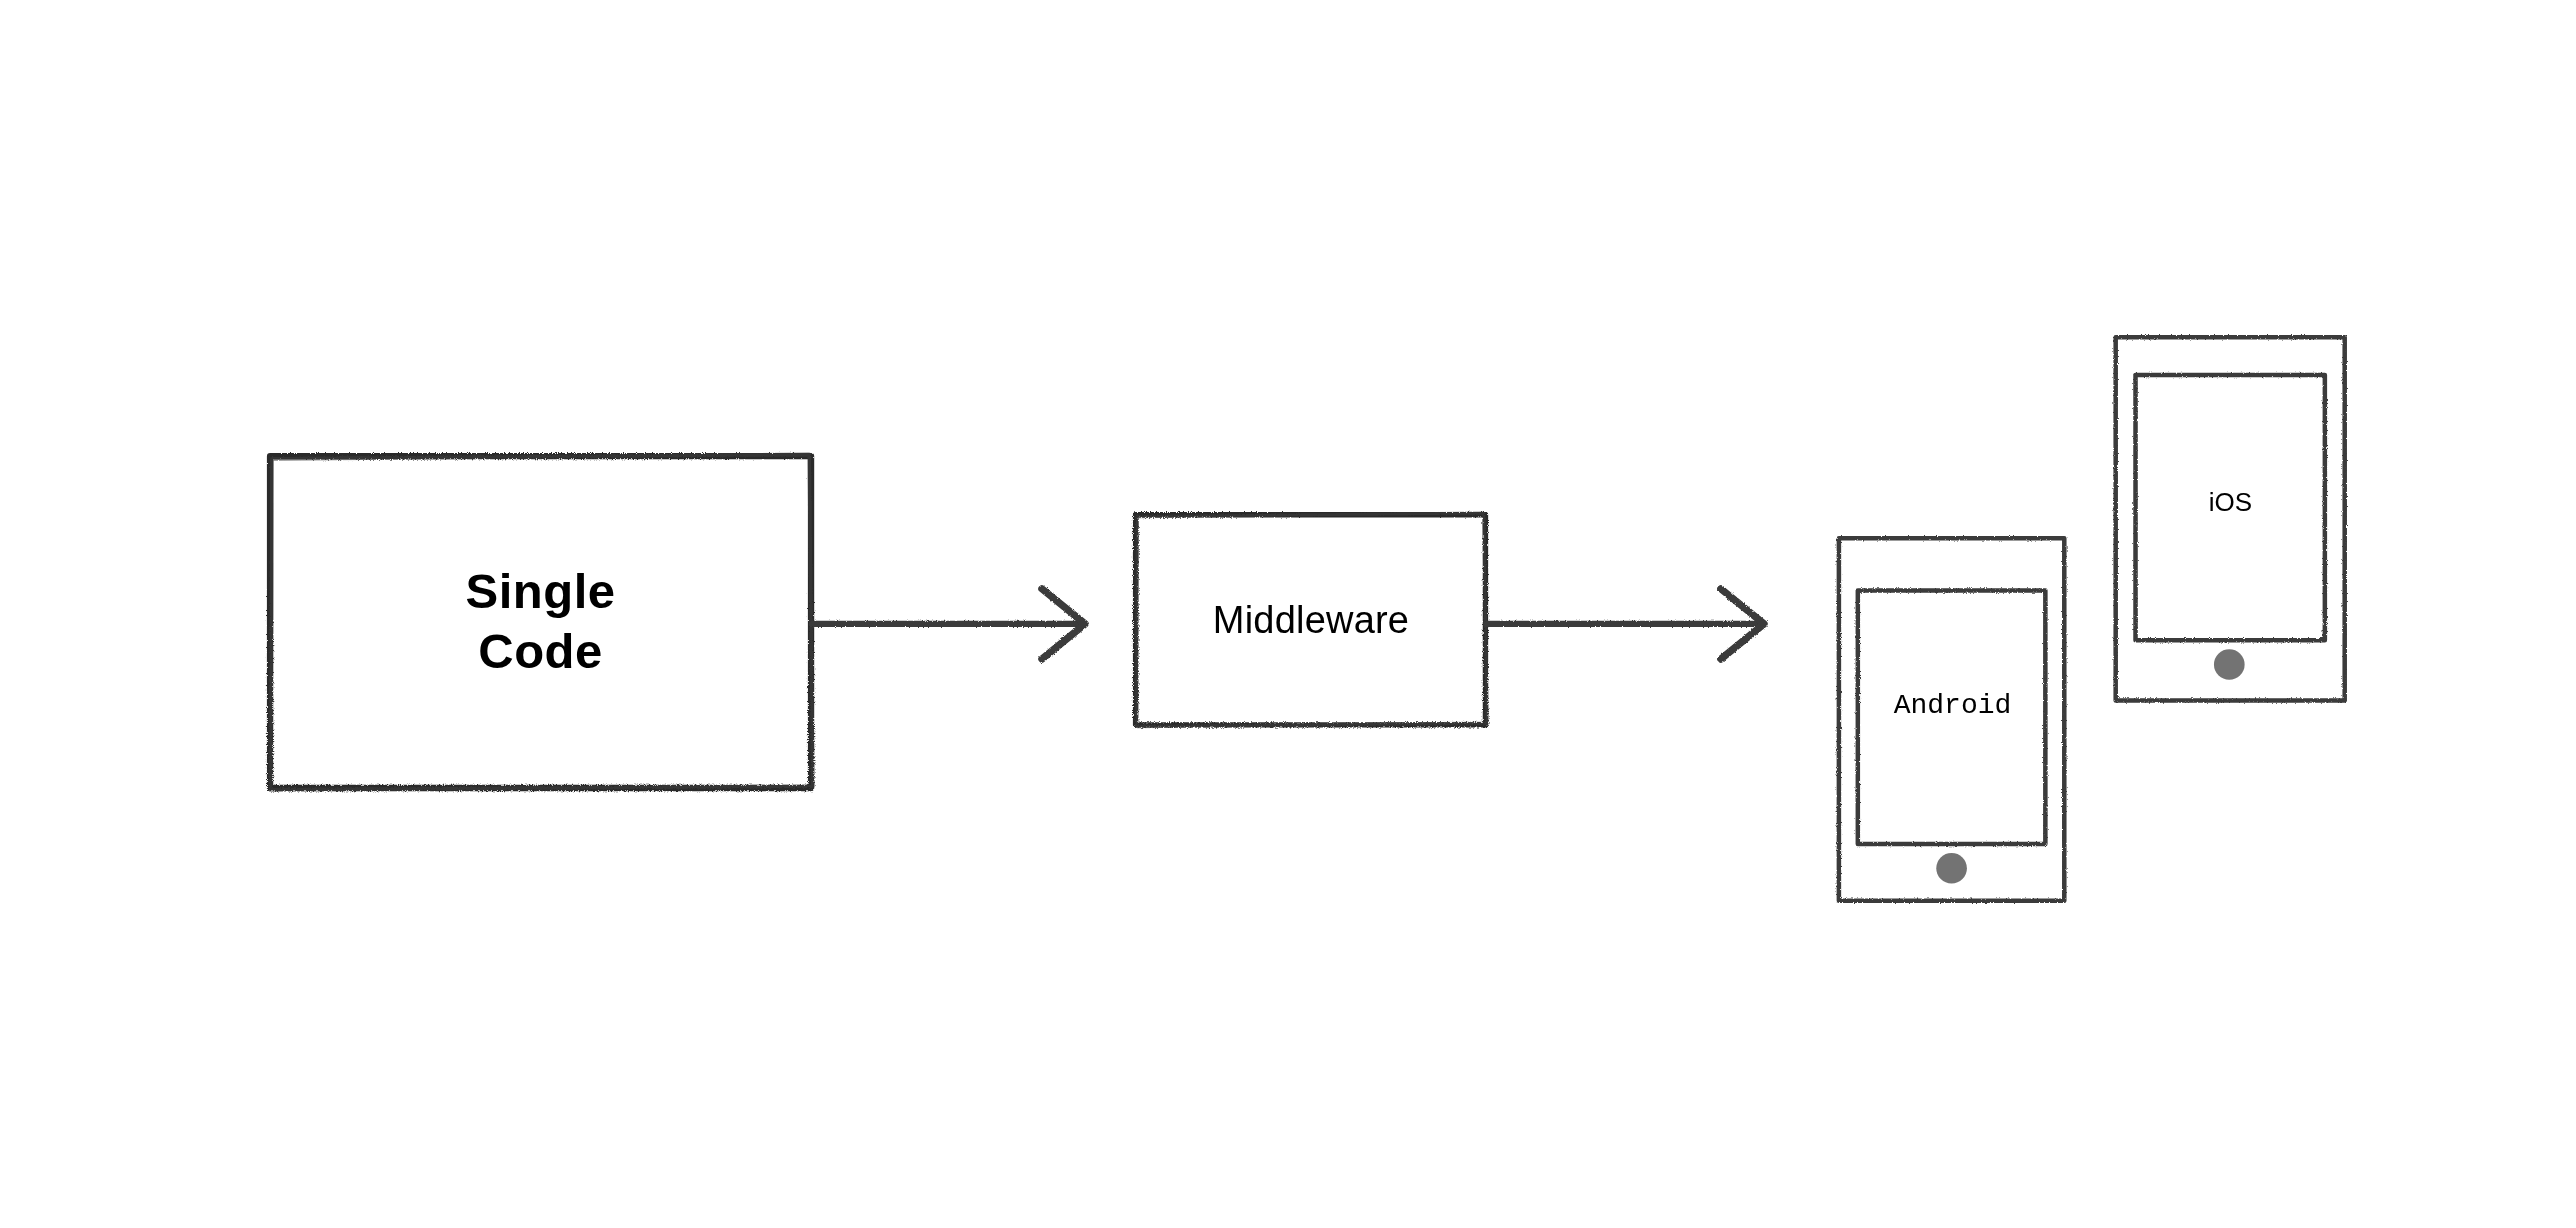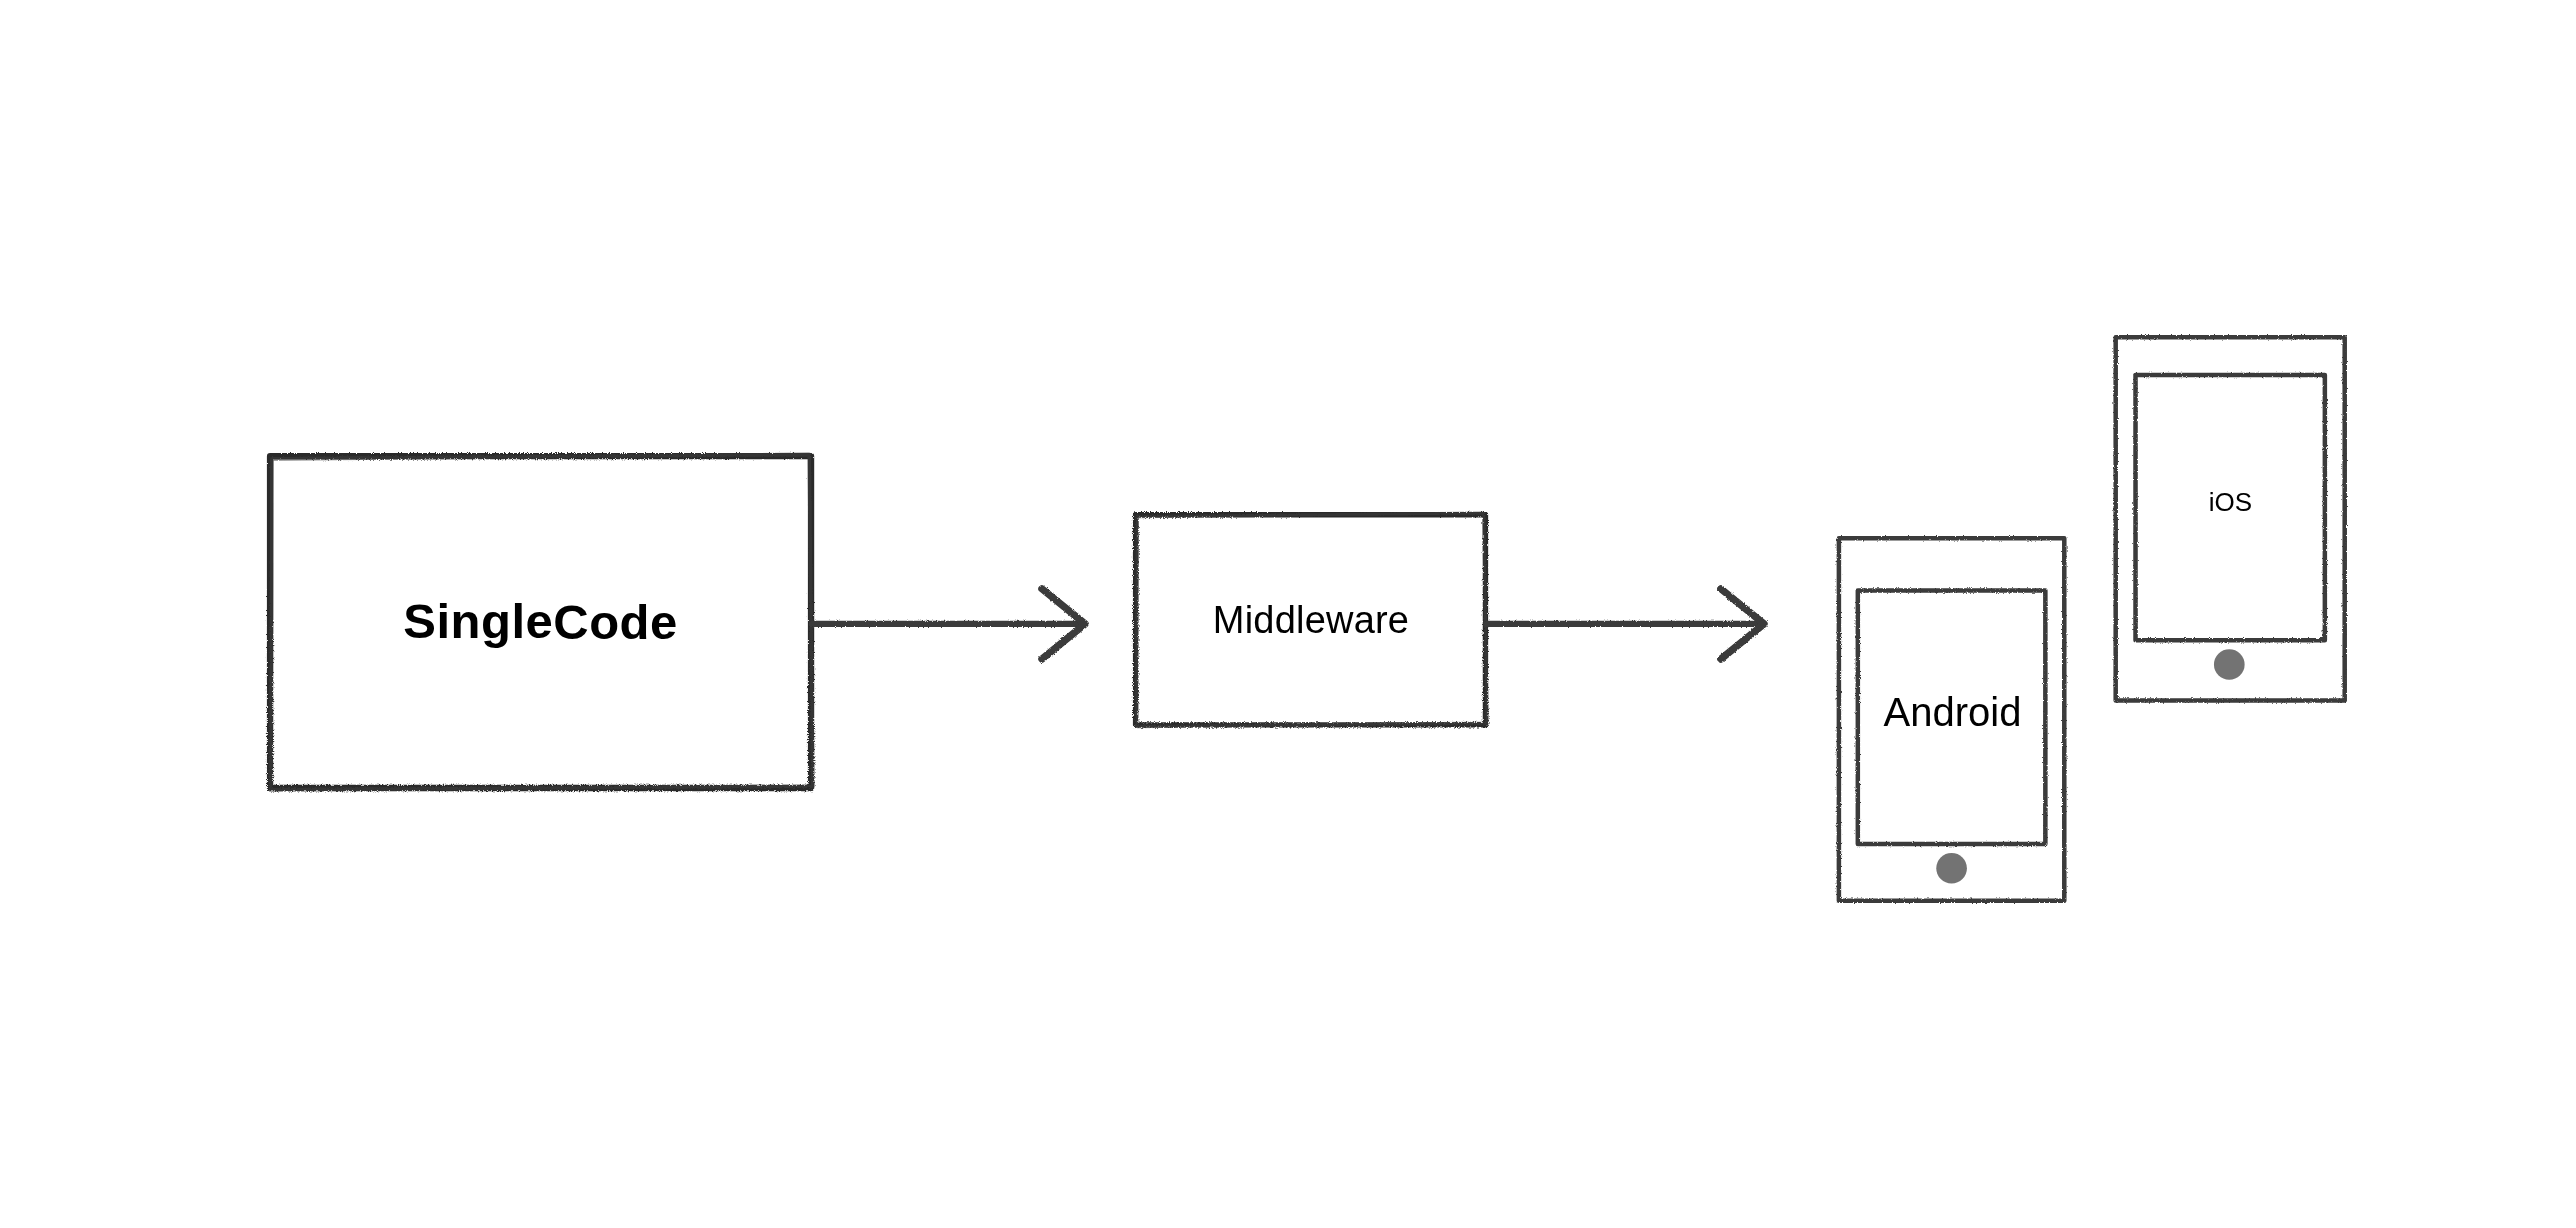--- a/index.html
+++ b/index.html
@@ -33,20 +33,21 @@
     line-height: 1.18;
     pointer-events: none;
     user-select: none;
   }
   .label-single-code {
     left: 269px;
     top: 455px;
     width: 543px;
     height: 334px;
     display: flex;
+    flex-direction: column;
     align-items: center;
     justify-content: center;
     font-size: 49px;
     font-weight: 700;
     letter-spacing: 0.5px;
   }
   .label-single-code span { display: block; }
   .label-single-code .line2 { margin-top: 2px; }
   .label-middleware {
     left: 1135px;
@@ -58,22 +59,23 @@
     justify-content: center;
     font-size: 38px;
     font-weight: 400;
     letter-spacing: 0.2px;
   }
   .label-android {
     left: 1860px;
     top: 689px;
     width: 185px;
     text-align: center;
-    font-size: 40px;
+    font-size: 28px;
     font-weight: 400;
+    font-family: Liberation Mono, monospace;
   }
   .label-ios {
     left: 2136px;
     top: 487px;
     width: 189px;
     text-align: center;
     font-size: 26px;
     font-weight: 400;
   }
 </style>

